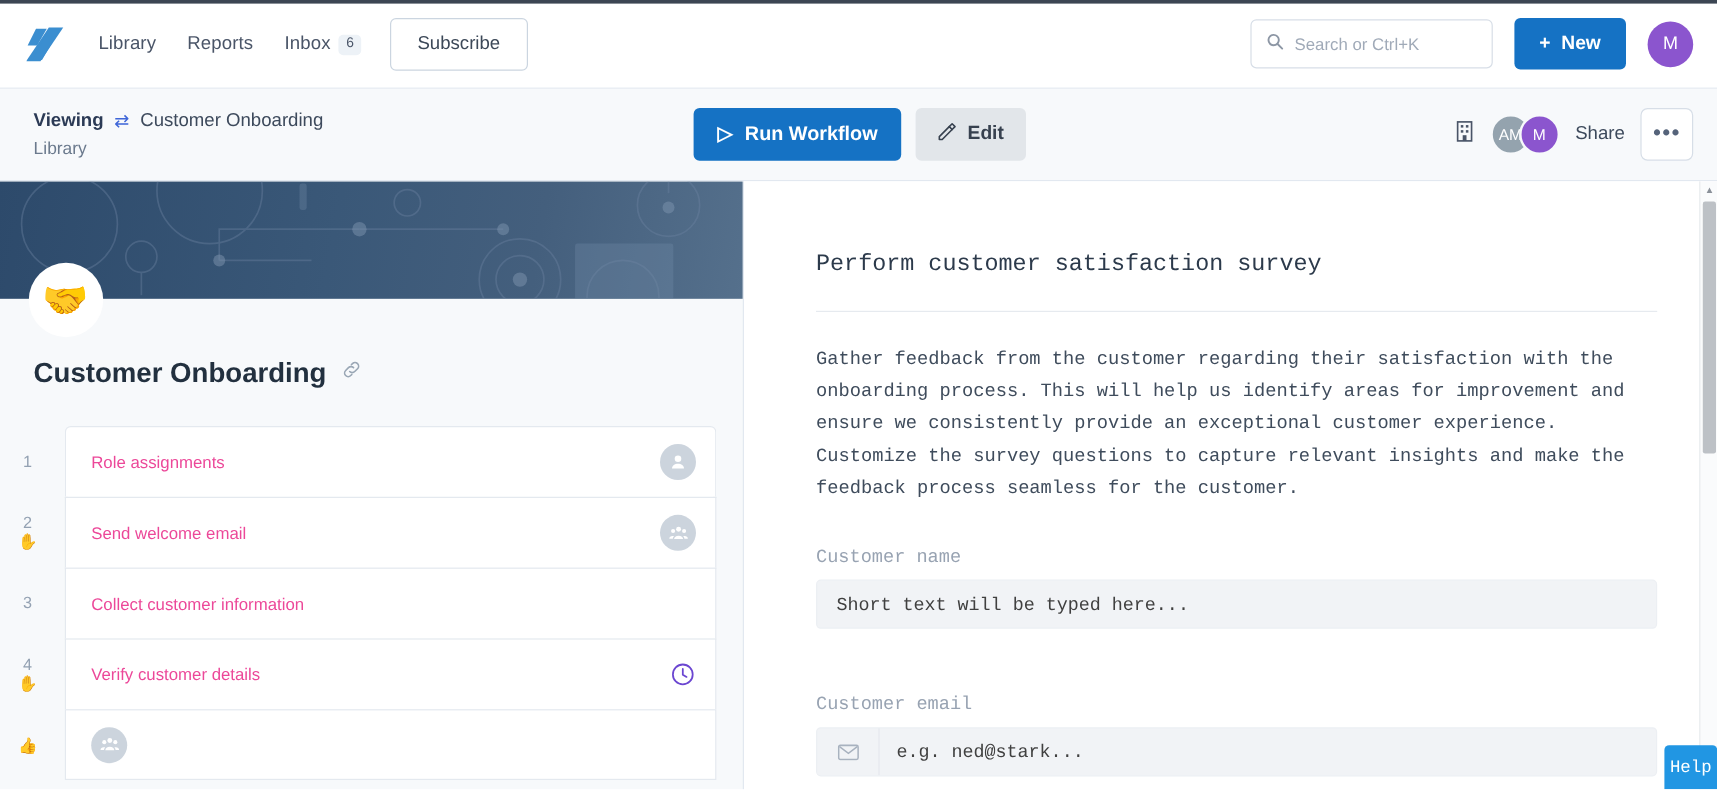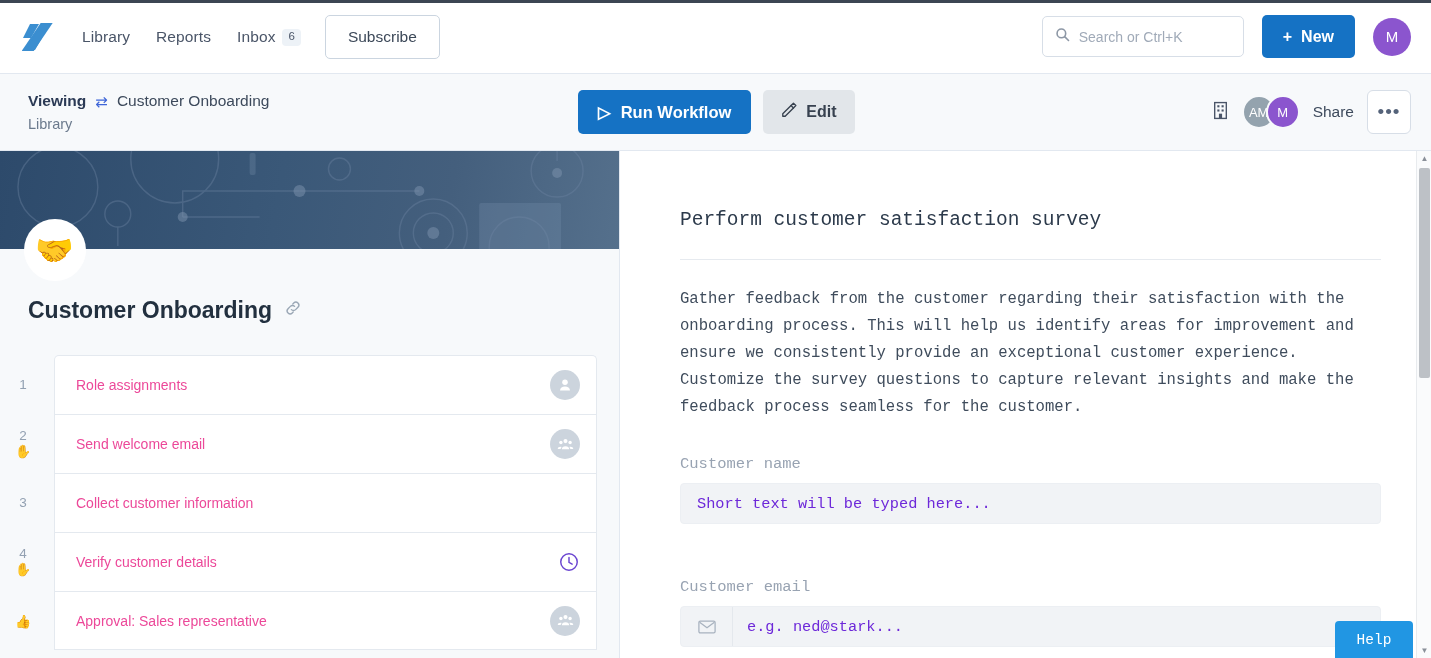--- a/index.html
+++ b/index.html
@@ -186,33 +186,33 @@
     font-size: 15.6px; line-height: 27px; color: #3f4c5c;
     max-width: 725px;
   }
   .field-block { margin-top: 34px; }
   .field-label { font-size: 15.5px; color: #98a3b2; margin-bottom: 10px; }
   .field-input {
     height: 41px; background: #f1f3f6; border: 1px solid #eceff3;
     border-radius: 4px; display: flex; align-items: center;
     padding: 0 16px; cursor: text;
   }
-  .field-ph { font-size: 15.3px; color: #6d28d9; }
+  .field-ph { font-size: 15.3px; color: #404040; }
   .field-input.with-icon { padding-left: 0; }
   .input-icon-box {
     width: 52px; height: 100%;
     display: flex; align-items: center; justify-content: center;
     color: #a8b2bf; border-right: 1px solid #e4e8ed;
   }
   .field-block.email { margin-top: 54px; }
 
   
   .help-btn {
-    position: absolute; right: 18px; bottom: 0;
-    width: 78px; height: 37px;
+    position: absolute; right: 0; bottom: 0;
+    width: 44px; height: 37px;
     background: #2196e3; border-radius: 4px 4px 0 0;
     color: #fff; font-size: 14.5px;
     display: flex; align-items: center; justify-content: center;
     cursor: pointer; z-index: 20;
   }
 
   
   .scrollbar {
     position: absolute; right: 0; top: 0; bottom: 0; width: 15px;
     background: #fafbfc; border-left: 1px solid #e8ebee; z-index: 15;
@@ -422,21 +422,20 @@
                 <path d="M12 7v5.3l3.4 2" stroke-linecap="round"></path>
             </svg>
           </span>
         </div>
 
         <div class="step-row last">
           <div class="step-marker">
             <span class="step-num"></span>
             <span class="step-stop">👍</span>
           </div>
-          <span class="step-name">Approval: Sales representative</span>
           <span class="step-badge">
             <svg width="17" height="17" viewBox="0 0 20 20" fill="#fff">
               <circle cx="10" cy="6" r="2.4"></circle>
                 <circle cx="4.6" cy="7.6" r="2"></circle>
                 <circle cx="15.4" cy="7.6" r="2"></circle>
               <path d="M5.6 15.6c0-2.2 1.9-3.4 4.4-3.4s4.4 1.2 4.4 3.4z"></path>
               <path d="M.9 15.2c0-1.7 1.3-2.6 3.2-2.6.5 0 1 .06 1.4.2-.7.6-1.1 1.4-1.2 2.4z"></path>
               <path d="M19.1 15.2c0-1.7-1.3-2.6-3.2-2.6-.5 0-1 .06-1.4.2.7.6 1.1 1.4 1.2 2.4z"></path>
             </svg>
           </span>

